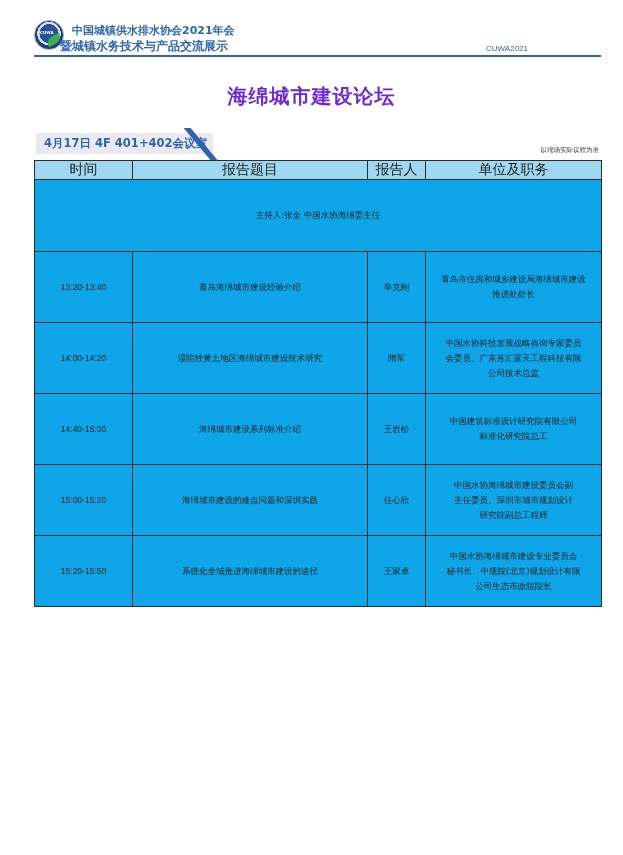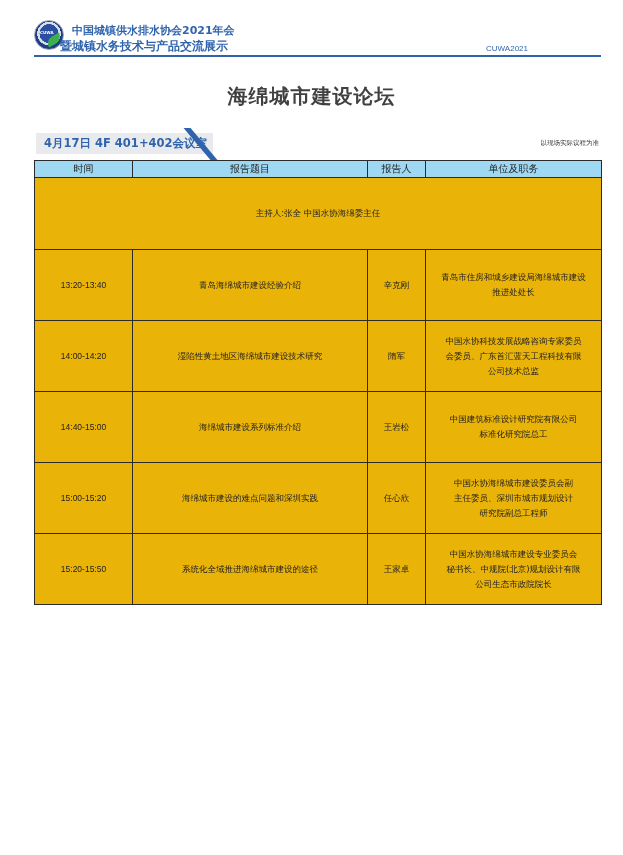--- a/index.html
+++ b/index.html
@@ -12,32 +12,32 @@
           border: 1px solid #9aa3b8; overflow: hidden; }
   .logo .leaf { position: absolute; left: 11px; top: 15px; width: 16px; height: 8px; border-radius: 8px 0 8px 0;
                 background: #3cb04a; transform: rotate(-30deg); }
   .logo .txt { position: absolute; left: 5px; top: 9px; font-size: 4px; color: #fff; font-weight: bold; }
   .org-title { position: absolute; left: 72px; top: 23px; font-size: 11px; font-weight: bold; color: #2f64ad; white-space: nowrap; }
   .org-sub { position: absolute; left: 60px; top: 38px; font-size: 12px; font-weight: bold; color: #2f64ad; white-space: nowrap; }
   .brand { position: absolute; right: 23px; top: 44px; font-size: 8px; color: #2f64ad; font-family: "Liberation Sans", sans-serif; }
   .rule { position: absolute; left: 34px; top: 55px; width: 567px; height: 2px; background: #2f64ad; }
 
   .page-title { position: absolute; left: 0; width: 623px; top: 83px; text-align: center;
-                font-size: 20px; font-weight: bold; color: #404040; letter-spacing: 1px; }
+                font-size: 20px; font-weight: bold; color: #6d28d9; letter-spacing: 1px; }
 
   .session-tab { position: absolute; left: 36px; top: 133px; height: 21px; width: 177px;
                  background: #e8eaee; font-size: 11.5px; font-weight: bold; color: #2f64ad; padding: 3px 0 0 8px; white-space: nowrap; }
   .session-tab-stripe { position: absolute; left: 197px; top: 128px; width: 7px; height: 32px; background: #2f64ad;
                         transform: skewX(40deg); }
-  .note { position: absolute; right: 24px; top: 139px; font-size: 6.5px; color: #333; margin-left: 20px; }
+  .note { position: absolute; right: 24px; top: 146px; font-size: 6.5px; color: #333; margin-left: 20px; }
 
   table.schedule { position: absolute; left: 34px; top: 160px; width: 567px; border-collapse: collapse; table-layout: fixed; }
   table.schedule th, table.schedule td { border: 1px solid #2b2b2b; text-align: center; vertical-align: middle; }
-  table.schedule th { background: #9fd8f3; height: 17px; font-size: 10px; font-weight: normal; color: #222; }
-  table.schedule td { background: #eab308; font-size: 8.5px; line-height: 15px; color: #222; padding: 0 3px; }
+  table.schedule th { background: #9fd8f3; height: 17px; font-size: 14px; font-weight: normal; color: #222; }
+  table.schedule td { background: #0ea5e9; font-size: 8.5px; line-height: 15px; color: #222; padding: 0 3px; }
   td.host { height: 72px; }
   tr.talk td { height: 71px; }
   td.time { font-size: 9px; font-family: "Liberation Sans", sans-serif; }
   .line { display: block; }
 </style>
 </head>
 <body>
 
 <div class="header">
   <div class="logo">

